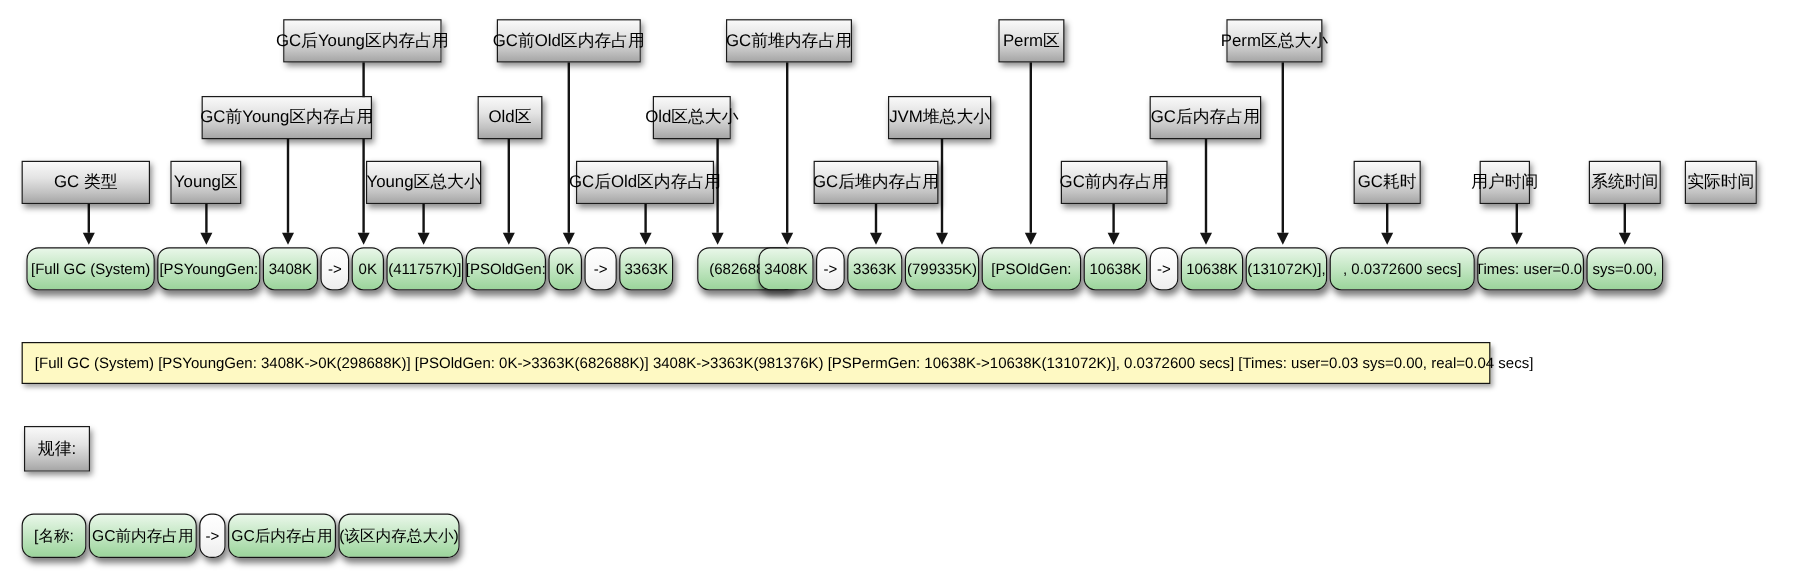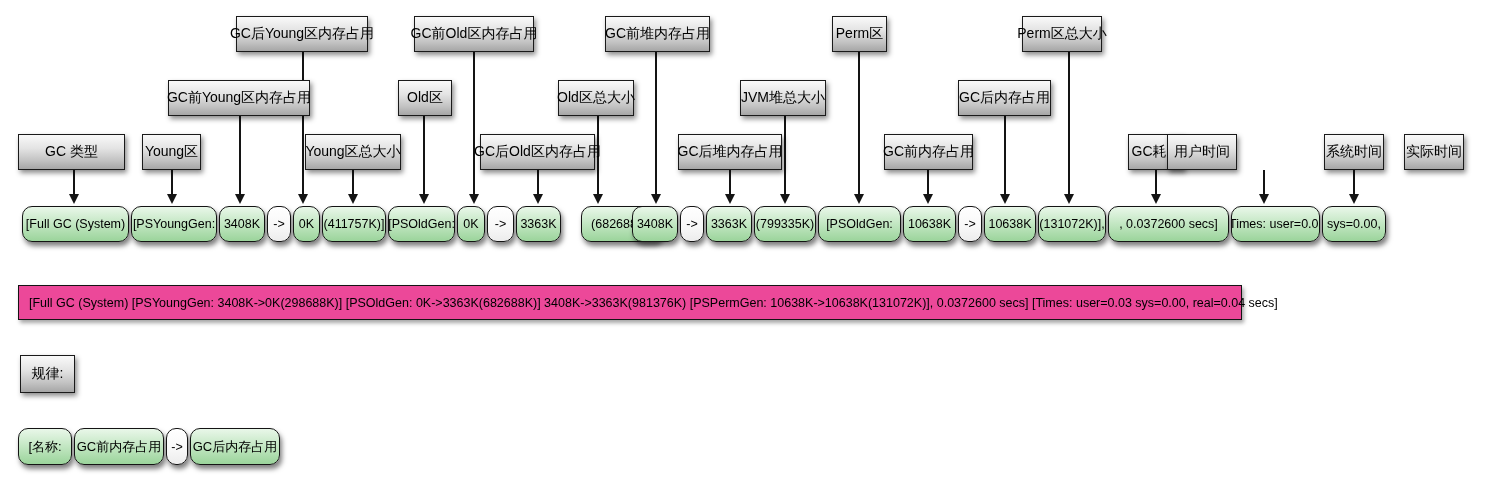--- a/index.html
+++ b/index.html
@@ -30,21 +30,21 @@
     background:linear-gradient(180deg,#e9f7e9 0%,#c6e8c6 45%,#9bd49b 100%);
     box-shadow:2px 4px 5px rgba(0,0,0,0.5);
     display:flex;align-items:center;justify-content:center;
     font-size:12.5px;white-space:nowrap;overflow:hidden;
   }
   .seg.white{background:linear-gradient(180deg,#ffffff 0%,#f7f7f7 60%,#ececec 100%);}
   .seg.cjk{font-size:13px;}
   
   .logline{
     position:absolute;left:18px;top:285px;width:1224px;height:35px;box-sizing:border-box;
-    background:#ec4899;border:1.6px solid #141414;
+    background:#fef9c3;border:1.6px solid #141414;
     box-shadow:2px 3px 4px rgba(0,0,0,0.35);
     display:flex;align-items:center;padding:0 10px;
     font-size:12.5px;white-space:nowrap;
   }
   
   .pat{top:428px;height:37px;}
 </style>
 </head>
 <body>
 
@@ -73,32 +73,32 @@
   <div class="arrow" style="left:1353px;top:170px;height:24px"></div>
 
   <div class="callout" style="left:236px;top:16px;width:132px">GC后Young区内存占用</div>
   <div class="callout" style="left:414px;top:16px;width:120px">GC前Old区内存占用</div>
   <div class="callout" style="left:605px;top:16px;width:105px">GC前堆内存占用</div>
   <div class="callout" style="left:832px;top:16px;width:55px">Perm区</div>
   <div class="callout" style="left:1022px;top:16px;width:80px">Perm区总大小</div>
 
   <div class="callout" style="left:168px;top:80px;width:142px">GC前Young区内存占用</div>
   <div class="callout" style="left:398px;top:80px;width:54px">Old区</div>
-  <div class="callout" style="left:558px;top:80px;width:76px">Old区总大小</div>
+  <div class="callout" style="left:544px;top:80px;width:65px">Old区总大小</div>
   <div class="callout" style="left:740px;top:80px;width:86px">JVM堆总大小</div>
   <div class="callout" style="left:958px;top:80px;width:93px">GC后内存占用</div>
 
   <div class="callout" style="left:18px;top:134px;width:107px">GC 类型</div>
   <div class="callout" style="left:142px;top:134px;width:59px">Young区</div>
   <div class="callout" style="left:305px;top:134px;width:96px">Young区总大小</div>
   <div class="callout" style="left:480px;top:134px;width:115px">GC后Old区内存占用</div>
   <div class="callout" style="left:678px;top:134px;width:104px">GC后堆内存占用</div>
   <div class="callout" style="left:884px;top:134px;width:89px">GC前内存占用</div>
   <div class="callout" style="left:1128px;top:134px;width:56px">GC耗时</div>
-  <div class="callout" style="left:1167px;top:134px;width:70px">用户时间</div>
+  <div class="callout" style="left:1233px;top:134px;width:42px">用户时间</div>
   <div class="callout" style="left:1324px;top:134px;width:60px">系统时间</div>
   <div class="callout" style="left:1404px;top:134px;width:60px">实际时间</div>
 
   <div class="seg" style="left:22px;width:107px">[Full GC (System)</div>
   <div class="seg" style="left:131px;width:86px">[PSYoungGen:</div>
   <div class="seg" style="left:219px;width:46px">3408K</div>
   <div class="seg white" style="left:267px;width:24px">-&gt;</div>
   <div class="seg" style="left:293px;width:27px">0K</div>
   <div class="seg" style="left:322px;width:64px">(411757K)]</div>
   <div class="seg" style="left:388px;width:67px">[PSOldGen:</div>
@@ -120,14 +120,15 @@
   <div class="seg" style="left:1322px;width:64px">sys=0.00,</div>
 
   <div class="logline">[Full GC (System) [PSYoungGen: 3408K-&gt;0K(298688K)] [PSOldGen: 0K-&gt;3363K(682688K)] 3408K-&gt;3363K(981376K) [PSPermGen: 10638K-&gt;10638K(131072K)], 0.0372600 secs] [Times: user=0.03 sys=0.00, real=0.04 secs]</div>
 
   <div class="callout" style="left:20px;top:355px;width:55px;height:38px">规律:</div>
 
   <div class="seg pat cjk" style="left:18px;width:54px">[名称:</div>
   <div class="seg pat cjk" style="left:74px;width:90px">GC前内存占用</div>
   <div class="seg pat white" style="left:166px;width:22px">-&gt;</div>
   <div class="seg pat cjk" style="left:190px;width:90px">GC后内存占用</div>
+  <div class="seg pat cjk" style="left:282px;width:101px">(该区内存总大小)</div>
 
 </div>
 
 </body></html>

